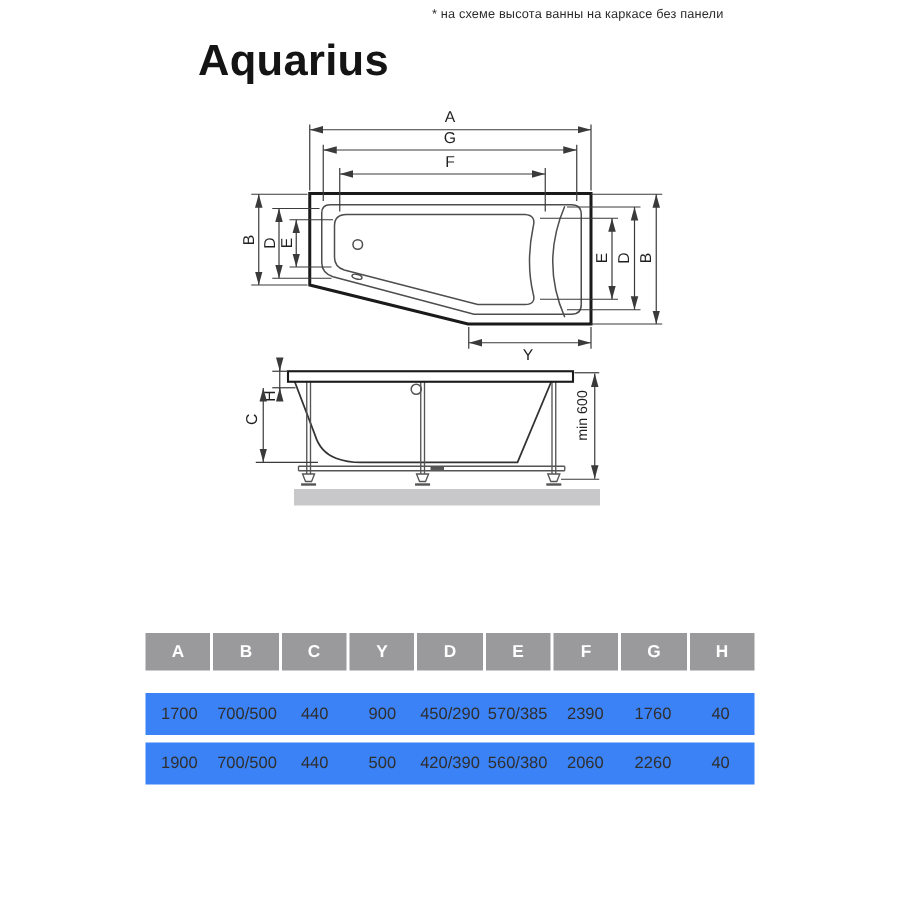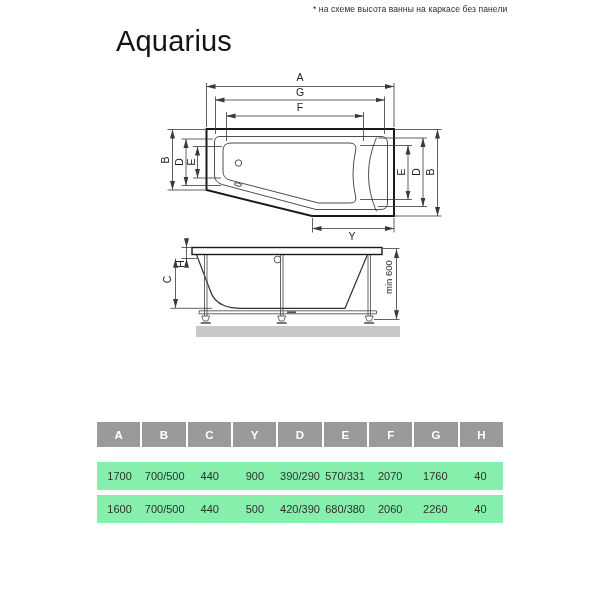--- a/index.html
+++ b/index.html
@@ -2,38 +2,38 @@
 <html><head>
 <meta charset="utf-8">
 <style>
   html,body{margin:0;padding:0;}
   body{
     width:600px;height:600px;position:relative;background:#ffffff;
     font-family:"Liberation Sans", sans-serif;color:#1a1a1a;overflow:hidden;
   }
   .note{
     position:absolute;left:288px;top:4px;font-size:8.5px;color:#2b2b2b;
-    letter-spacing:0.1px;white-space:nowrap;margin-left:25px;
+    letter-spacing:0.1px;white-space:nowrap;
   }
   .title{
-    position:absolute;left:116px;top:25px;font-size:29px;font-weight:400;
+    position:absolute;left:132px;top:25px;font-size:29px;font-weight:700;
     color:#141414;letter-spacing:0.2px;
   }
   svg text{font-family:"Liberation Sans", sans-serif;}
   .dimtxt{font-size:10.5px;fill:#1f1f1f;}
   .dimtxt-sm{font-size:9.5px;fill:#1f1f1f;}
   
   .spec-table{position:absolute;left:97px;top:422px;width:406px;}
   .thead{display:grid;grid-template-columns:repeat(9,1fr);gap:2px;height:25px;margin-bottom:15px;}
   .th{
     background:#9a9a9c;color:#ffffff;display:flex;align-items:center;justify-content:center;
     font-size:11.5px;font-weight:bold;
   }
   .trow{
-    display:grid;grid-template-columns:repeat(9,1fr);background:#86efac;height:28px;margin-bottom:5px;
+    display:grid;grid-template-columns:repeat(9,1fr);background:#3b82f6;height:28px;margin-bottom:5px;
   }
   .td{display:flex;align-items:center;justify-content:center;font-size:11px;color:#2f2f2f;}
 </style>
 </head>
 <body>
 
 <div class="note">* на схеме высота ванны на каркасе без панели</div>
 <div class="title">Aquarius</div>
 
 <svg width="600" height="600" viewBox="0 0 600 600" style="position:absolute;left:0;top:0;">
@@ -183,30 +183,30 @@
     <div class="th">E</div>
     <div class="th">F</div>
     <div class="th">G</div>
     <div class="th">H</div>
   </div>
   <div class="trow">
     <div class="td">1700</div>
     <div class="td">700/500</div>
     <div class="td">440</div>
     <div class="td">900</div>
-    <div class="td">390/290</div>
-    <div class="td">570/331</div>
-    <div class="td">2070</div>
+    <div class="td">450/290</div>
+    <div class="td">570/385</div>
+    <div class="td">2390</div>
     <div class="td">1760</div>
     <div class="td">40</div>
   </div>
   <div class="trow">
-    <div class="td">1600</div>
+    <div class="td">1900</div>
     <div class="td">700/500</div>
     <div class="td">440</div>
     <div class="td">500</div>
     <div class="td">420/390</div>
-    <div class="td">680/380</div>
+    <div class="td">560/380</div>
     <div class="td">2060</div>
     <div class="td">2260</div>
     <div class="td">40</div>
   </div>
 </div>
 
 </body></html>

